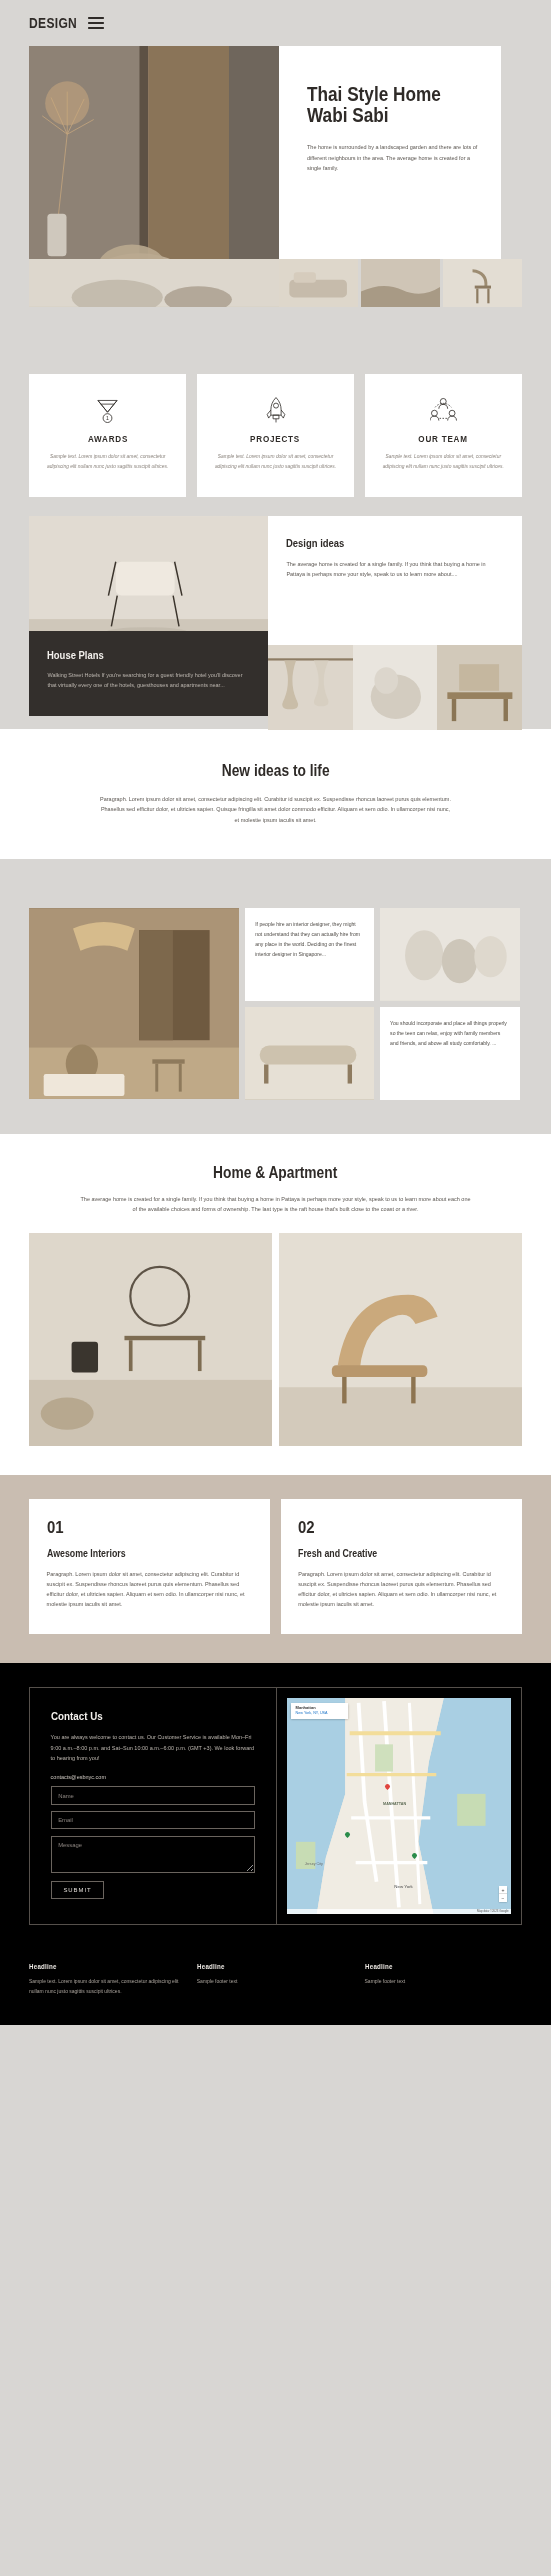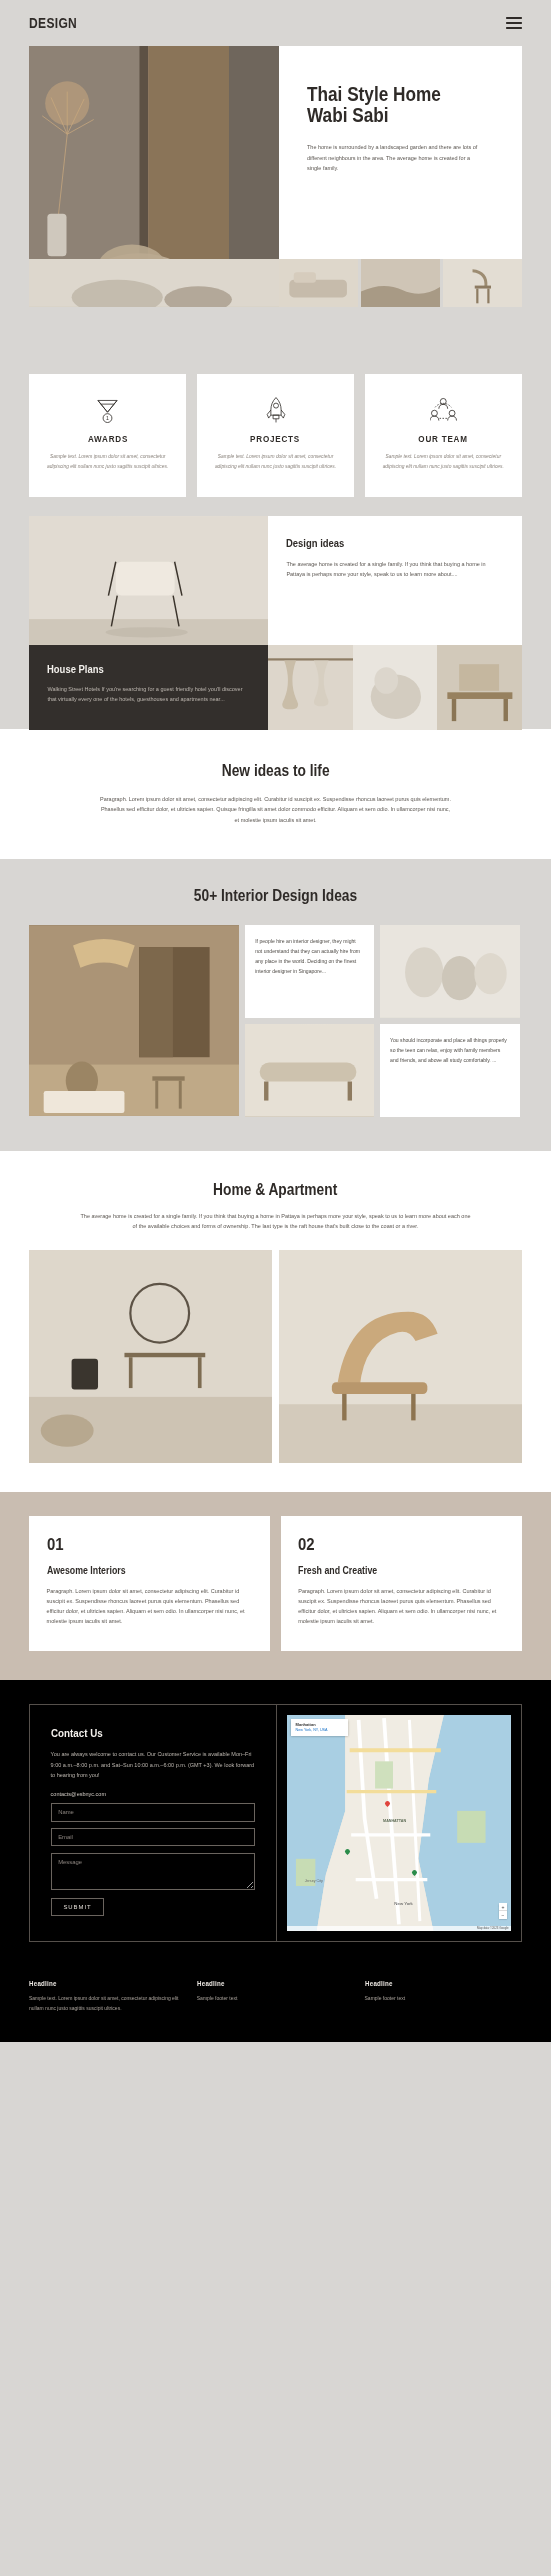--- a/index.html
+++ b/index.html
@@ -10,21 +10,20 @@
     -webkit-font-smoothing: antialiased;
   }
   .page { width: 551px; position: relative; overflow: hidden; }
 
   
   .header {
     height: 46px;
     background: #d8d6d3;
     display: flex;
     align-items: center;
-    justify-content: space-between;
     padding: 0 29px;
   }
   .logo {
     font-family: "Liberation Sans Narrow", "Liberation Sans", sans-serif;
     font-weight: bold;
     font-size: 14.7px;
     letter-spacing: 0.4px;
     color: #2f2b28;
     transform: scaleX(0.82);
     transform-origin: left center;
@@ -114,21 +113,21 @@
   .ph-chair2 {
     background:
       radial-gradient(circle at 55% 50%, rgba(255,255,255,.55), rgba(255,255,255,0) 60%),
       linear-gradient(180deg,#e2dcd2 0%,#cdc4b6 60%,#b3a795 100%);
   }
 
   
   .hero { position: relative; height: 309px; background: #d8d6d3; }
   .hero-img { position: absolute; left: 29px; top: 0; width: 250px; height: 261px; }
   .hero-card {
-    position: absolute; left: 279px; top: 0; width: 243px; height: 213px;
+    position: absolute; left: 279px; top: 0; width: 222px; height: 213px;
     background: #fff; padding: 38px 28px 0 28px;
   }
   .hero-card h1 { font-size: 20px; }
   .hero-card p { margin-top: 16px; width: 173px; }
   .hero-thumbs { position: absolute; left: 279px; top: 213px; display: flex; gap: 2.9px; }
   .hero-thumbs .ph { width: 79px; height: 48px; }
   .hero-strip { position: absolute; left: 29px; top: 213px; width: 250px; height: 48px; }
 
   
   .features { background: #d8d6d3; padding: 19px 29px 19px 29px; display: flex; gap: 10.3px; }
@@ -147,21 +146,21 @@
   
   .ideas { position: relative; height: 213px; background: #d8d6d3; }
   .ideas-img { position: absolute; left: 29px; top: 0; width: 239px; height: 129px; }
   .ideas-card {
     position: absolute; left: 268px; top: 0; width: 254px; height: 129px;
     background: #fff; padding: 22px 22px 0 18.4px;
   }
   .ideas-card h2 { font-size: 11px; }
   .ideas-card p { margin-top: 9.6px; }
   .dark-card {
-    position: absolute; left: 29px; top: 129px; width: 239px; height: 85px;
+    position: absolute; left: 29px; top: 115px; width: 239px; height: 85px;
     background: #332f2c; padding: 19px 20.6px 0 18.4px;
   }
   .dark-card h2 { font-size: 11px; color: #f3f0ec; }
   .dark-card p { margin-top: 8.8px; color: #bdb7b0; }
   .ideas-strip { position: absolute; left: 268px; top: 129px; width: 254px; height: 85px; display: flex; }
   .ideas-strip .ph { flex: 1; }
 
   
   .newideas { background: #fff; padding: 34px 12px 34px; text-align: center; }
   .newideas h2 { font-size: 16px; display: inline-block; }
@@ -422,23 +421,20 @@
       </div>
     </div>
   </div>
 
   <div class="newideas center">
     <h2 class="h-display">New ideas to life</h2>
     <p class="body">Paragraph. Lorem ipsum dolor sit amet, consectetur adipiscing elit. Curabitur id suscipit ex. Suspendisse rhoncus laoreet purus quis elementum. Phasellus sed efficitur dolor, et ultricies sapien. Quisque fringilla sit amet dolor commodo efficitur. Aliquam et sem odio. In ullamcorper nisi nunc, et molestie ipsum iaculis sit amet.</p>
   </div>
 
   <div class="interior">
-    <div class="h-wrap center">
-      <h2 class="h-display">50+ Interior Design Ideas</h2>
-    </div>
     <div class="int-grid">
       <div class="int-left">
         <div class="ph ph-mud">
           <svg width="210" height="191" viewBox="0 0 286 260" style="position:absolute;inset:0">
             <rect width="286" height="260" fill="#b09madd"></rect>
             <rect width="286" height="260" fill="#ab9476"></rect>
             <rect x="150" y="30" width="96" height="150" fill="#6f5a40"></rect>
             <rect x="150" y="30" width="46" height="150" fill="#7d684c"></rect>
             <path d="M60 28 q42 -18 84 0 l-10 30 q-32 -14 -64 0Z" fill="#d6bb8c"></path>
             <rect x="0" y="190" width="286" height="70" fill="#bfa987"></rect>

